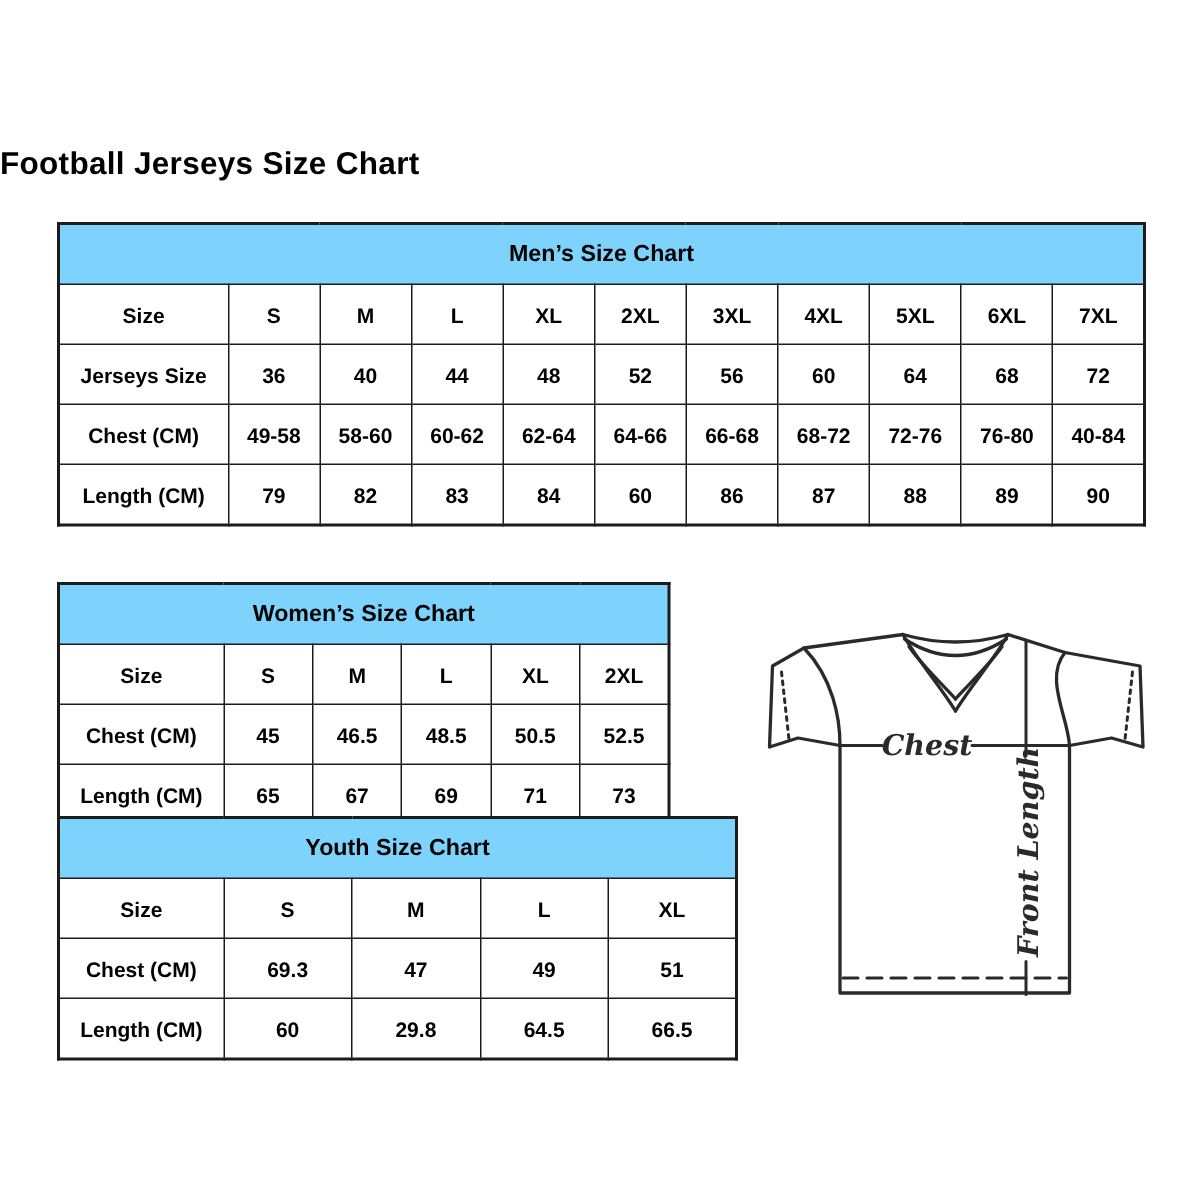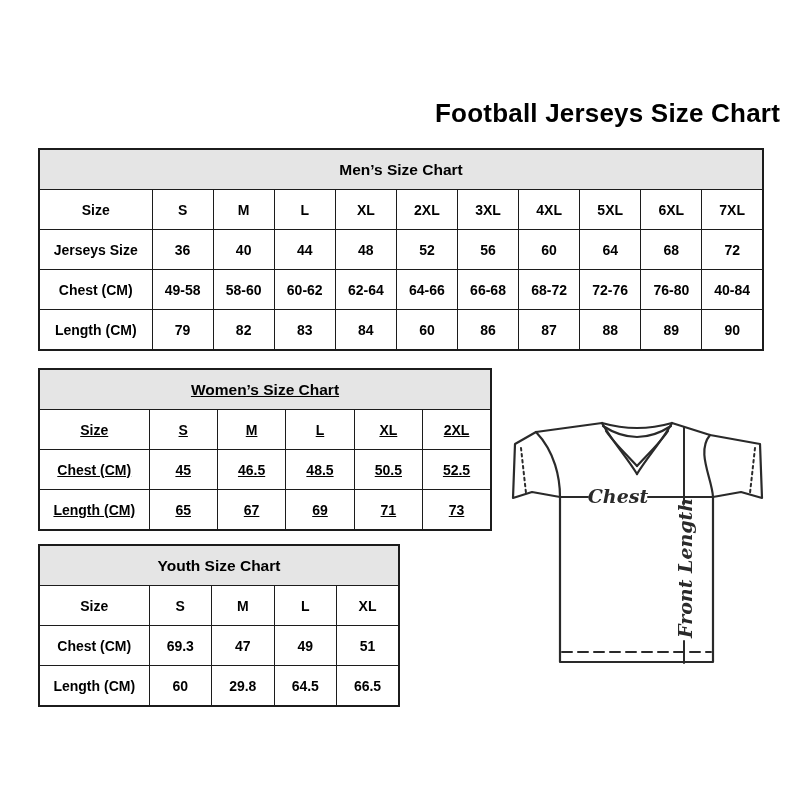--- a/index.html
+++ b/index.html
@@ -1,39 +1,39 @@
 <!DOCTYPE html>
 <html><head>
 <meta charset="utf-8">
 <style>
   html,body { margin:0; padding:0; background:#ffffff; }
   #page {
     position:relative; width:800px; height:800px; background:#ffffff;
     font-family:"Liberation Sans", sans-serif; color:#000; overflow:hidden;
   }
   #main-title {
-    position:absolute; top:98px; left:0; width:780px; text-align:right;
-    font-size:26px; font-weight:bold; letter-spacing:0.2px;
+    position:absolute; top:98px; left:0; width:780px; text-align:left;
+    font-size:21px; font-weight:bold; letter-spacing:0.2px;
   }
   .tbl-wrap { position:absolute; }
   #mens-wrap   { left:38px; top:148px; width:726px; }
-  #womens-wrap { left:38px; top:368px; width:454px;text-decoration:underline; }
-  #youth-wrap  { left:38px; top:544px; width:362px; }
+  #womens-wrap { left:38px; top:388px; width:409px; }
+  #youth-wrap  { left:38px; top:544px; width:454px; }
   table.size-table {
     border-collapse:collapse; table-layout:fixed; width:100%;
     border:2px solid #1c1c1c;
     font-family:"Liberation Sans", sans-serif;
     font-weight:bold; color:#000;
   }
   table.size-table th, table.size-table td {
     border:1px solid #1c1c1c; text-align:center; vertical-align:middle;
     height:39px; padding:0; font-size:14px; font-weight:bold;
     overflow:hidden; white-space:nowrap;
   }
-  table.size-table th.tbl-title { background:#e5e5e5; font-size:15.5px; }
+  table.size-table th.tbl-title { background:#7dd3fc; font-size:15.5px; }
   #jersey-svg { position:absolute; left:500px; top:400px; width:280px; height:280px; }
 </style>
 </head>
 <body>
 
 <div id="page">
 
   <div id="main-title">Football Jerseys Size Chart</div>
 
   <div id="mens-wrap" class="tbl-wrap">

